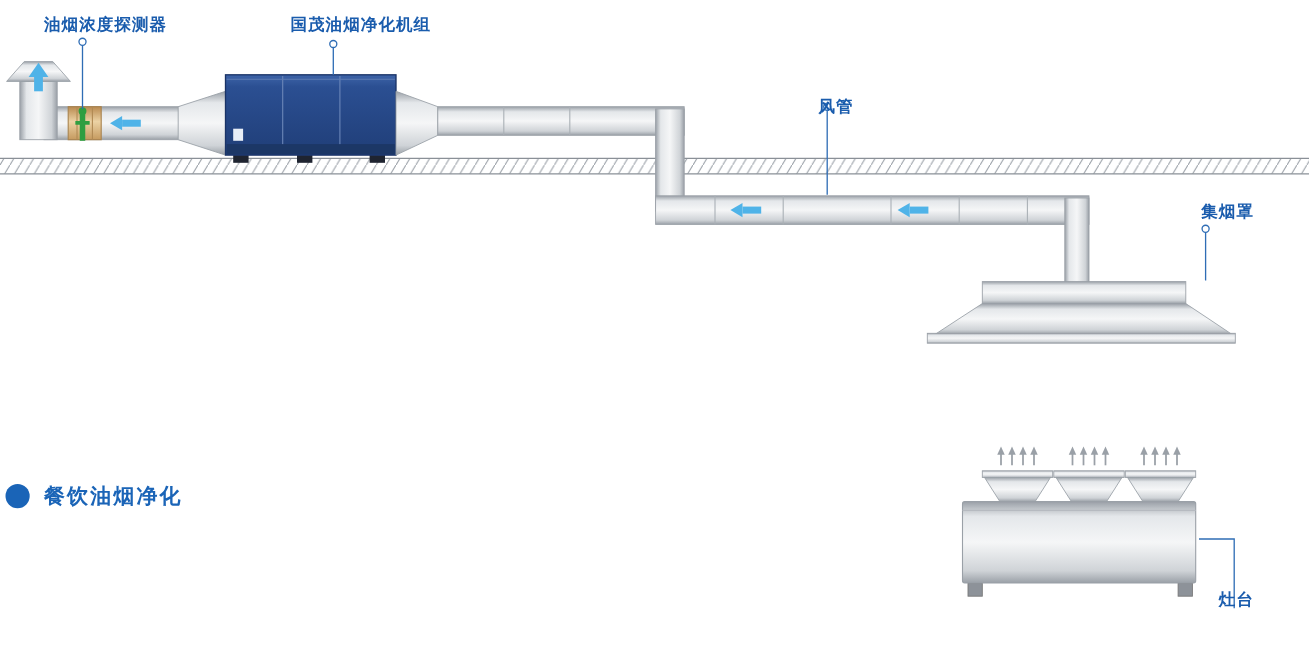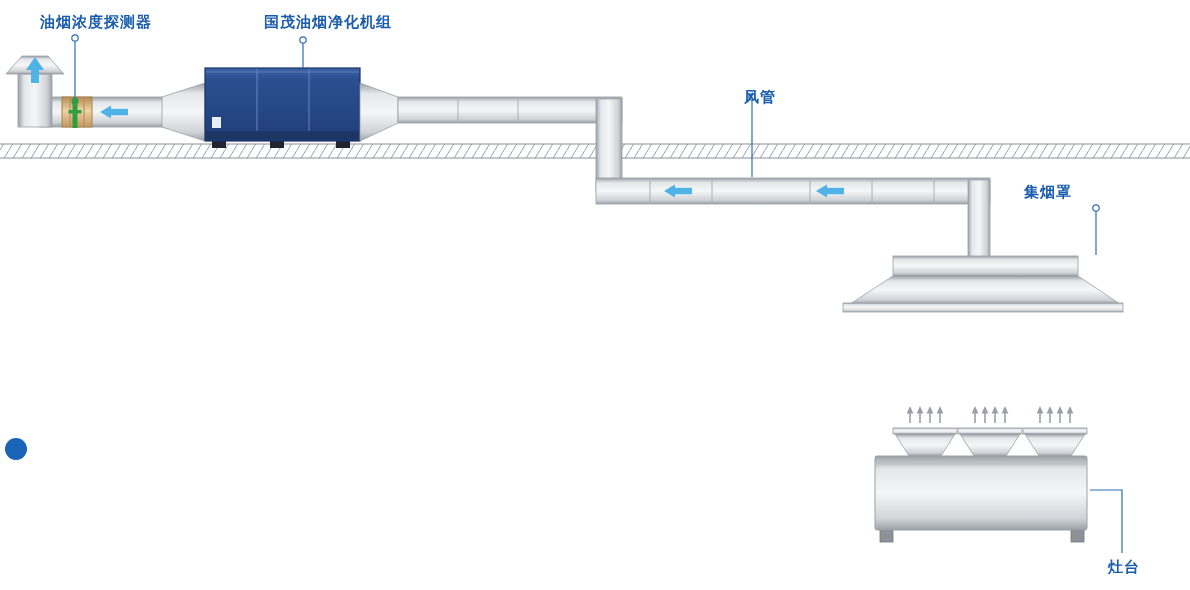--- a/index.html
+++ b/index.html
@@ -182,20 +182,21 @@
       <circle cx="752" cy="97" r="3.2" fill="#fff"></circle>
       <line x1="1096" y1="211" x2="1096" y2="255"></line>
       <circle cx="1096" cy="208" r="3.2" fill="#fff"></circle>
       <polyline points="1090,490 1122,490 1122,553" fill="none"></polyline>
     </g>
   </svg>
 
   <div class="lbl" style="left:40px; top:13px">油烟浓度探测器</div>
   <div class="lbl" style="left:264px; top:13px">国茂油烟净化机组</div>
   <div class="lbl" style="left:744px; top:88px">风管</div>
-  <div class="lbl" style="left:1024px; top:183px">集烟罩</div>
-  <div class="lbl" style="left:1108px; top:558px">灶台</div>
+  <div class="lbl" style="left:1092px; top:183px">集烟罩</div>
+  <div class="lbl" style="left:1108px; top:536px">灶台</div>
 
   <div class="title-row">
     <div class="title-bullet"></div>
+    <div class="title-text">餐饮油烟净化</div>
   </div>
 
 </div>
 
 </body></html>

